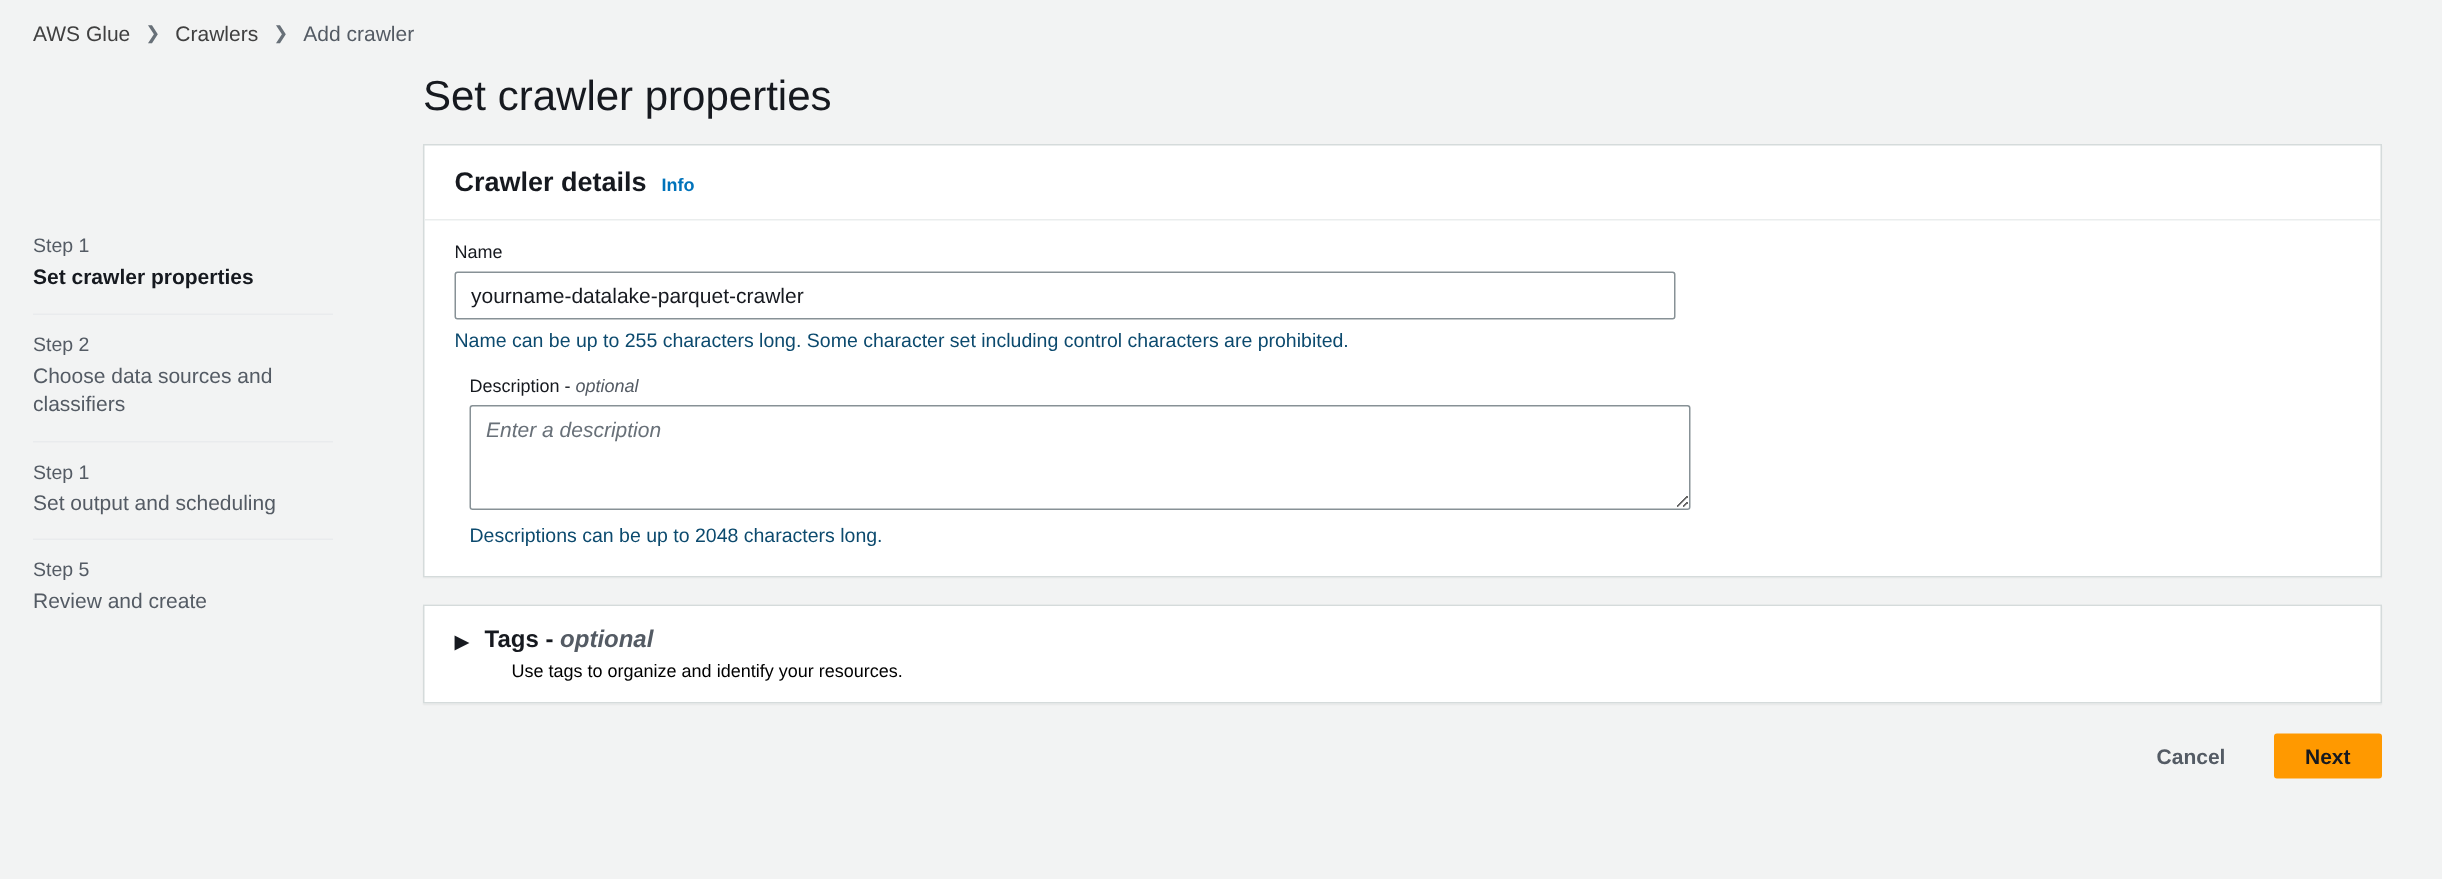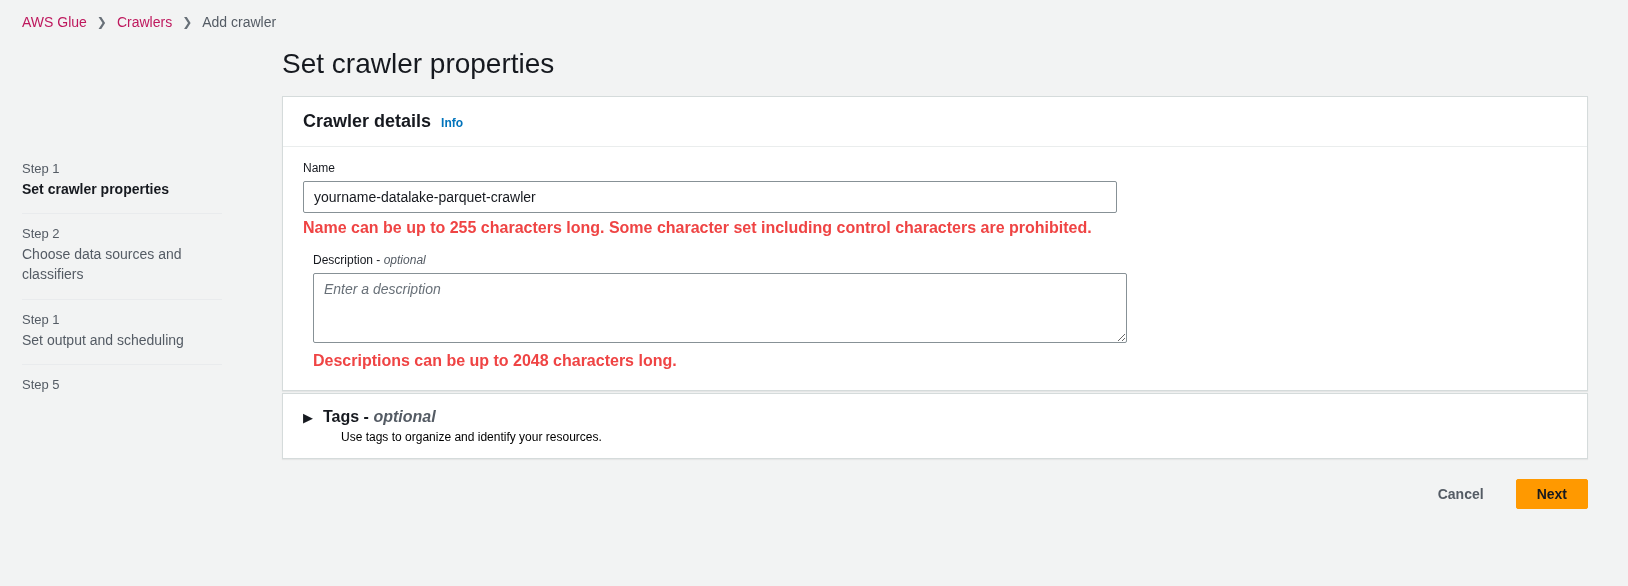--- a/index.html
+++ b/index.html
@@ -7,55 +7,55 @@
     font-family: "Amazon Ember", "Helvetica Neue", Arial, sans-serif;
     background: #f2f3f3;
     color: #16191f;
     font-size: 14px;
     width: 1628px;
     height: 586px;
     overflow: hidden;
   }
   .page { padding: 14px 40px 0 22px; }
   .breadcrumbs { display: flex; align-items: center; gap: 10px; color: #545b64; font-size: 14px; padding-bottom: 18px; }
-  .breadcrumbs a { color: #be185d; text-decoration: none; }
+  .breadcrumbs a { color: #404040; text-decoration: none; }
   .chevron { color: #687078; font-size: 12px; }
   .crumb-current { color: #545b64; font-weight: 400; }
 
   .layout { display: flex; gap: 60px; align-items: center; }
 
   .steps { width: 200px; flex-shrink: 0; }
   .step-item { padding: 12px 0 14px; border-bottom: 1px solid #e9ebed; }
   .step-item:last-child { border-bottom: none; }
   .step-num { font-size: 13px; color: #545b64; margin-bottom: 4px; }
   .step-title { font-size: 14px; color: #545b64; line-height: 1.4; }
   .step-item.active .step-title { color: #16191f; font-weight: 700; }
 
   .main { flex: 1; min-width: 0; }
   h1.page-title { font-size: 28px; font-weight: 400; color: #16191f; margin-bottom: 16px; }
 
-  .panel { background: #fff; border: 1px solid #d5dbdb; box-shadow: 0 1px 1px rgba(0,0,0,0.05); margin-bottom: 2px; }
+  .panel { background: #fff; border: 1px solid #d5dbdb; box-shadow: 0 1px 1px rgba(0,0,0,0.05); margin-bottom: 18px; }
   .panel-header { padding: 14px 20px; border-bottom: 1px solid #eaeded; display: flex; align-items: baseline; gap: 10px; }
   .panel-header-title { font-size: 18px; font-weight: 700; color: #16191f; }
   .info-link { color: #0073bb; font-size: 12px; font-weight: 700; text-decoration: none; cursor: pointer; }
   .panel-body { padding: 14px 20px 20px; }
 
   .field { margin-bottom: 16px; }
   .field:last-child { margin-bottom: 0; padding-left: 10px; }
   .field-label { font-size: 12px; color: #16191f; margin-bottom: 6px; display: block; }
   .optional { font-style: italic; color: #545b64; }
   .text-input {
     width: 814px; max-width: 100%;
     border: 1px solid #879196; border-radius: 2px;
     padding: 5px 10px; font-size: 14px; color: #16191f;
     font-family: inherit; line-height: 20px;
   }
   textarea.text-input { height: 70px; resize: both; }
   textarea.text-input::placeholder { font-style: italic; color: #687078; }
-  .hint { font-size: 16px; color: #ef4444; margin-top: 6px; font-weight: bold; }
+  .hint { font-size: 13px; color: #0c4a6e; margin-top: 6px; }
 
   .expand-panel { background: #fff; border: 1px solid #d5dbdb; box-shadow: 0 1px 1px rgba(0,0,0,0.05); padding: 14px 20px; margin-bottom: 18px; }
   .expand-header { display: flex; align-items: center; gap: 10px; cursor: pointer; }
   .triangle { color: #16191f; font-size: 13px; }
   .expand-title { font-size: 16px; font-weight: 700; }
   .expand-desc { font-size: 12px; color: #000000; margin-top: 4px; margin-left: 38px; }
 
   .actions { display: flex; justify-content: flex-end; gap: 12px; padding: 2px 0; }
   .btn { font-weight: 700; font-size: 14px; padding: 6px 20px; border-radius: 2px; cursor: pointer; border: none; font-family: inherit; }
   .btn-link { background: transparent; color: #545b64; }
@@ -82,20 +82,21 @@
       <div class="step-item">
         <div class="step-num">Step 2</div>
         <div class="step-title">Choose data sources and classifiers</div>
       </div>
       <div class="step-item">
         <div class="step-num">Step 1</div>
         <div class="step-title">Set output and scheduling</div>
       </div>
       <div class="step-item">
         <div class="step-num">Step 5</div>
+        <div class="step-title">Review and create</div>
       </div>
     </aside>
 
     <main class="main">
       <h1 class="page-title">Set crawler properties</h1>
 
       <section class="panel">
         <div class="panel-header">
           <span class="panel-header-title">Crawler details</span>
           <a class="info-link">Info</a>

